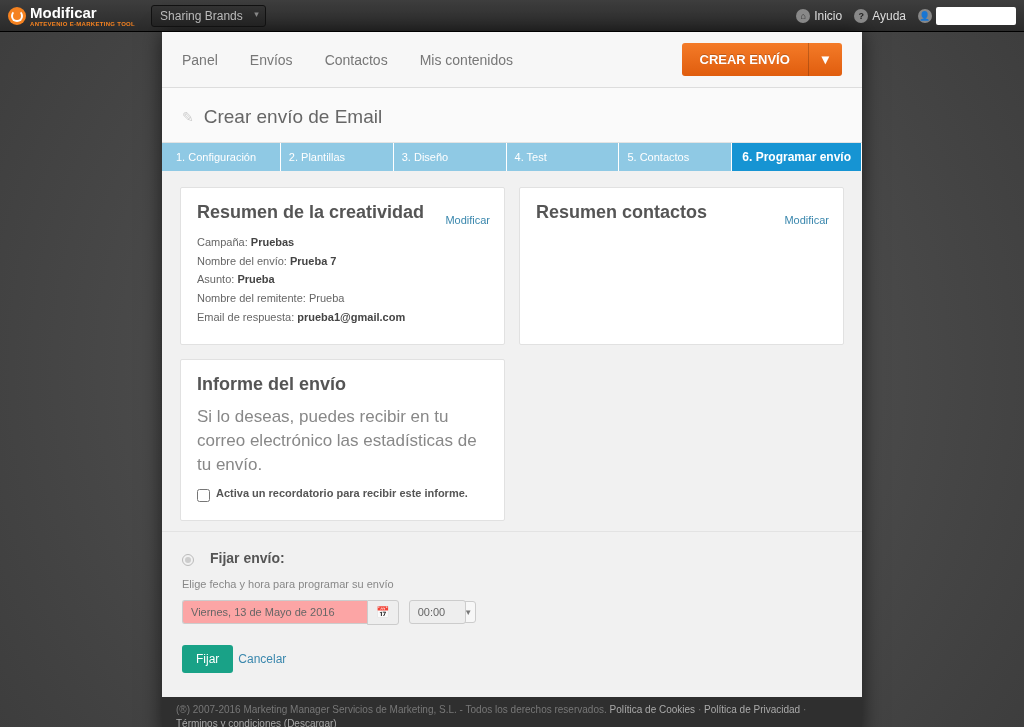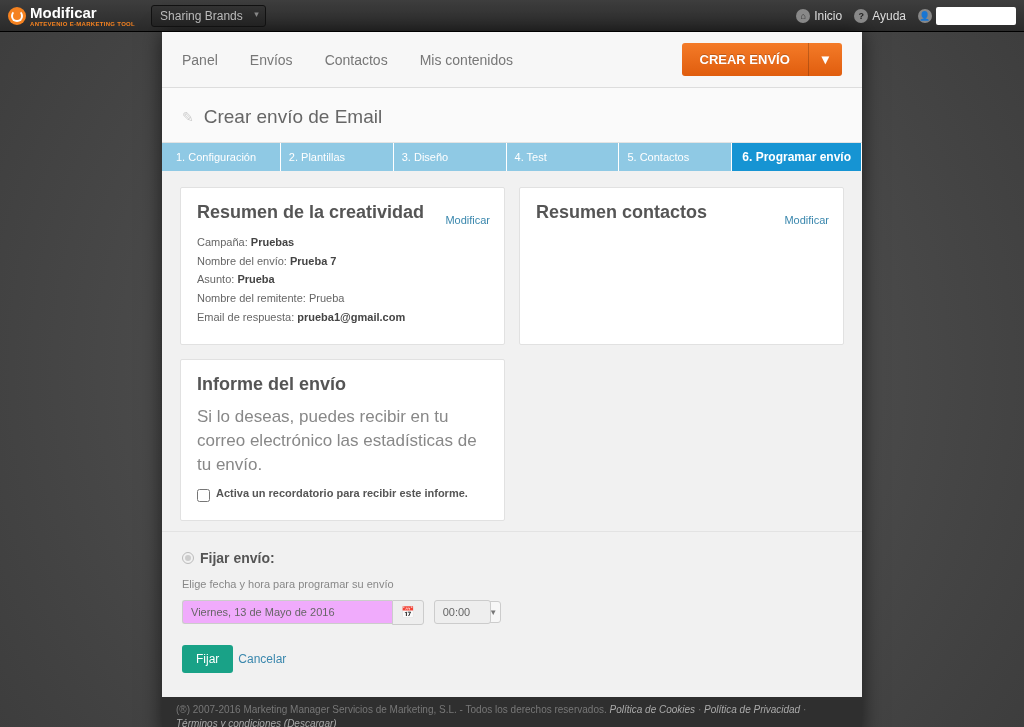--- a/index.html
+++ b/index.html
@@ -133,36 +133,36 @@
   .panel-report { margin-top:14px; width: 49%; }
   .panel-report p { font-size:17px; color:#888; margin-bottom:10px; line-height:1.4; }
   .chk-row { display:flex; align-items:flex-start; gap:6px; font-size:11px; color:#555; }
   .chk-row input { margin-top:2px; }
   
   .sched-section {
     border-top:1px solid #e3e3e3;
     padding: 18px 20px 24px;
     background:#f1f1f1;
   }
-  .sched-title { display:flex; align-items:center; gap:6px; margin-bottom:12px; }
+  .sched-title { display:flex; align-items:flex-end; gap:16px; margin-bottom:12px; }
   .sched-title h3 { font-size:14px; font-weight:bold; color:#555; }
   .radio-icon {
     width:12px; height:12px; border:1px solid #bbb; border-radius:50%;
     display:inline-flex; align-items:center; justify-content:center;
   }
   .radio-icon::after { content:""; width:6px; height:6px; border-radius:50%; background:#ccc; }
   .sched-sub { font-size:11px; color:#888; margin-bottom:10px; }
   .sched-row { display:flex; gap:10px; align-items:center; margin-bottom:20px; }
   .date-input {
     display:flex; align-items:center;
   }
   .date-input input {
-    width: 210px; padding:5px 8px; font-size:11px;
+    width: 185px; padding:5px 8px; font-size:11px;
     border:1px solid #ccc; border-right:none; border-radius:3px 0 0 3px;
-    background:#f0abfc; color:#666;
+    background:#fca5a5; color:#666;
   }
   .date-cal-btn {
     border:1px solid #ccc; background:#eee; padding:5px 8px;
     border-radius:0 3px 3px 0; cursor:pointer; color:#666; font-size:11px;
   }
   .time-select {
     border:1px solid #ccc; border-radius:3px; background:#eee;
     padding:5px 20px 5px 8px; font-size:11px; color:#666; position:relative;
     display:flex; align-items:center; gap:26px; cursor:pointer;
   }
@@ -175,21 +175,21 @@
   .btn-primary {
     background:#19a287; color:#fff; border:none; padding:7px 14px;
     border-radius:3px; font-size:12px; cursor:pointer;
   }
   .link-cancel { color:#3a87ad; font-size:12px; cursor:pointer; }
   
   .footer {
     background:#2f2f2f; color:#777; font-size:10px;
     padding: 6px 14px; line-height:1.4;
   }
-  .footer a { color:#aaa; text-decoration:none; cursor:pointer;font-style:italic; }
+  .footer a { color:#aaa; text-decoration:none; cursor:pointer; }
 </style>
 </head>
 <body>
 
 <div class="topbar">
   <div class="logo">
     <span class="logo-icon"></span>
     <span>
       <span>Modificar</span>
       <span class="logo-sub">ANTEVENIO E-MARKETING TOOL</span>

